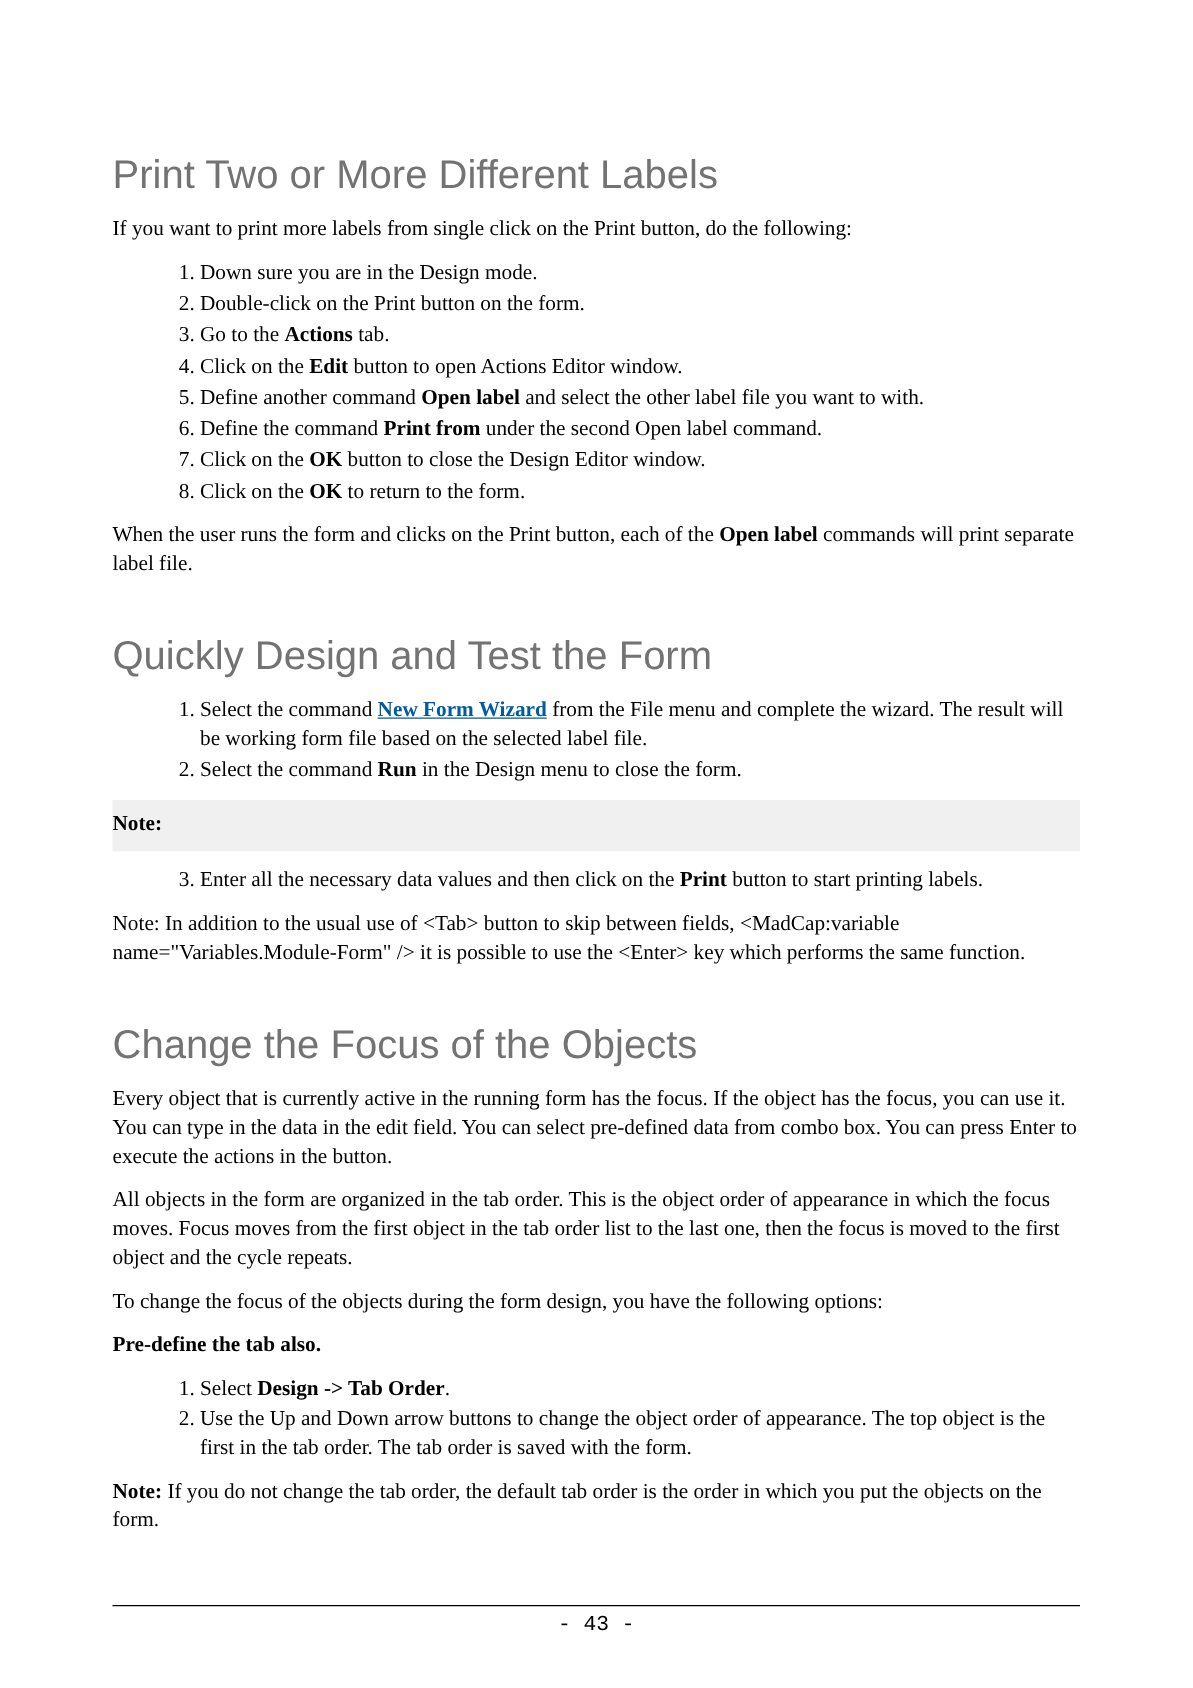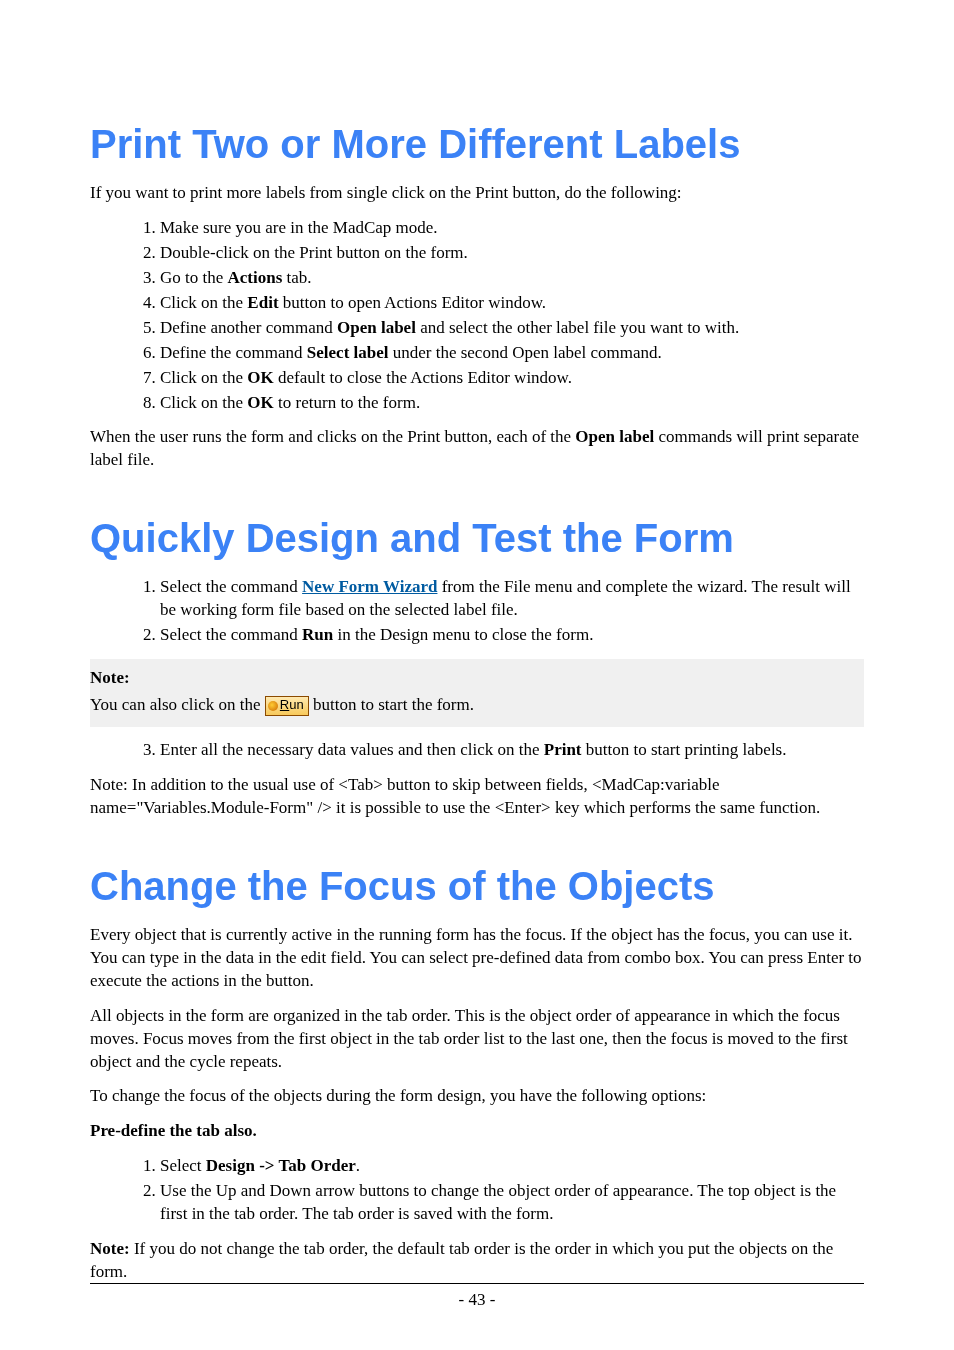--- a/index.html
+++ b/index.html
@@ -11,23 +11,23 @@
     width: 954px;
     min-height: 1350px;
     font-family: "Times New Roman", Times, serif;
     color: #000;
     position: relative;
     box-sizing: border-box;
     padding: 120px 90px 0 90px;
   }
   h1 {
     font-family: Verdana, Geneva, sans-serif;
-    font-weight: 700;
-    font-size: 40px;
-    color: #3b82f6;
+    font-weight: 400;
+    font-size: 32px;
+    color: #737373;
     margin: 0 0 14px 0;
     line-height: 1.2;
   }
   p {
     font-size: 17px;
     line-height: 1.35;
     margin: 0 0 12px 0;
   }
   ol {
     font-size: 17px;
@@ -73,53 +73,50 @@
     margin: 0;
   }
   .page-footer {
     position: absolute;
     left: 90px;
     right: 90px;
     bottom: 40px;
     text-align: center;
     font-size: 17px;
   }
-  .page-number { margin-top: 6px; }
+  .page-number { margin-top: 6px; font-family: Liberation Mono, monospace; }
   .section-gap { height: 30px; }
 </style>
 </head>
 <body>
 
 <h1>Print Two or More Different Labels</h1>
 <p>If you want to print more labels from single click on the Print button, do the following:</p>
 <ol>
-  <li>Make sure you are in the MadCap mode.</li>
+  <li>Down sure you are in the Design mode.</li>
   <li>Double-click on the Print button on the form.</li>
   <li><span>Go to the </span><b>Actions</b><span> tab.</span></li>
   <li><span>Click on the </span><b>Edit</b><span> button to open Actions Editor window.</span></li>
   <li><span>Define another command </span><b>Open label</b><span> and select the other label file you want to with.</span></li>
-  <li><span>Define the command </span><b>Select label</b><span> under the second Open label command.</span></li>
-  <li><span>Click on the </span><b>OK</b><span> default to close the Actions Editor window.</span></li>
+  <li><span>Define the command </span><b>Print from</b><span> under the second Open label command.</span></li>
+  <li><span>Click on the </span><b>OK</b><span> button to close the Design Editor window.</span></li>
   <li><span>Click on the </span><b>OK</b><span> to return to the form.</span></li>
 </ol>
 <p><span>When the user runs the form and clicks on the Print button, each of the </span><b>Open label</b><span> commands will print separate label file.</span></p>
 
 <div class="section-gap"></div>
 
 <h1>Quickly Design and Test the Form</h1>
 <ol>
   <li><span>Select the command </span><a href="#" class="link"><b>New Form Wizard</b></a><span> from the File menu and complete the wizard. The result will be working form file based on the selected label file.</span></li>
   <li><span>Select the command </span><b>Run</b><span> in the Design menu to close the form.</span></li>
 </ol>
 
 <div class="note-box">
   <p><b>Note:</b></p>
-  <p>
-    <span>You can also click on the </span><span class="run-button"><span class="dot"></span><span class="u">R</span><span>un</span></span><span> button to start the form.</span>
-  </p>
 </div>
 
 <ol start="3">
   <li><span>Enter all the necessary data values and then click on the </span><b>Print</b><span> button to start printing labels.</span></li>
 </ol>
 
 <p>Note: In addition to the usual use of &lt;Tab&gt; button to skip between fields, &lt;MadCap:variable name="Variables.Module-Form" /&gt; it is possible to use the &lt;Enter&gt; key which performs the same function.</p>
 
 <div class="section-gap"></div>
 

